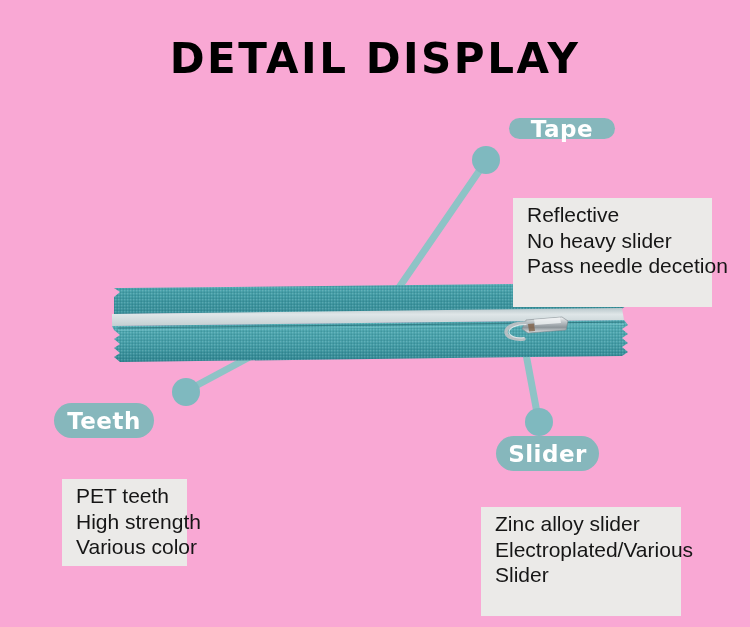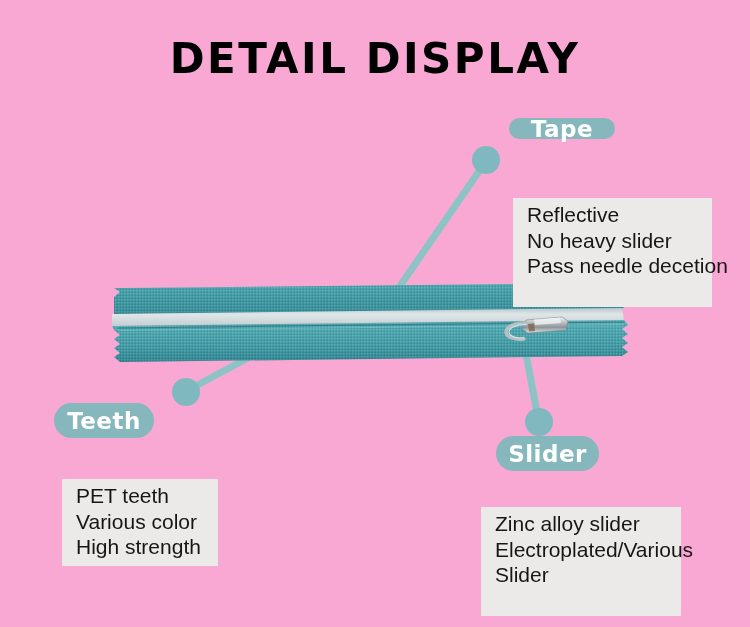--- a/index.html
+++ b/index.html
@@ -59,21 +59,21 @@
     box-sizing: border-box;
     padding: 4px 14px 10px 14px;
     color: #161616;
     font-family: "Liberation Sans", sans-serif;
     font-size: 21px;
     line-height: 25.5px;
     margin-top: 24px;
   }
   .info-box .line { white-space: nowrap; }
   #box-tape   { left: 513px; top: 174px; width: 199px; height: 109px; }
-  #box-teeth  { left: 62px;  top: 455px; width: 156px; height: 87px; }
+  #box-teeth  { left: 62px;  top: 455px; width: 125px; height: 87px; }
   #box-slider { left: 481px; top: 483px; width: 200px; height: 109px; }
 
   
   .pointer-svg {
     position: absolute;
     left: 0;
     top: 0;
     width: 750px;
     height: 627px;
     pointer-events: none;
@@ -173,22 +173,22 @@
   <div class="pill" id="pill-tape">Tape</div>
   <div class="info-box" id="box-tape">
     <div class="line">Reflective</div>
     <div class="line">No heavy slider</div>
     <div class="line">Pass needle decetion</div>
   </div>
 
   <div class="pill" id="pill-teeth">Teeth</div>
   <div class="info-box" id="box-teeth">
     <div class="line">PET teeth</div>
+    <div class="line">High strength</div>
     <div class="line">Various color</div>
-    <div class="line">High strength</div>
   </div>
 
   <div class="pill" id="pill-slider">Slider</div>
   <div class="info-box" id="box-slider">
     <div class="line">Zinc alloy slider</div>
     <div class="line">Electroplated/Various</div>
     <div class="line">Slider</div>
   </div>
 
 </div>

